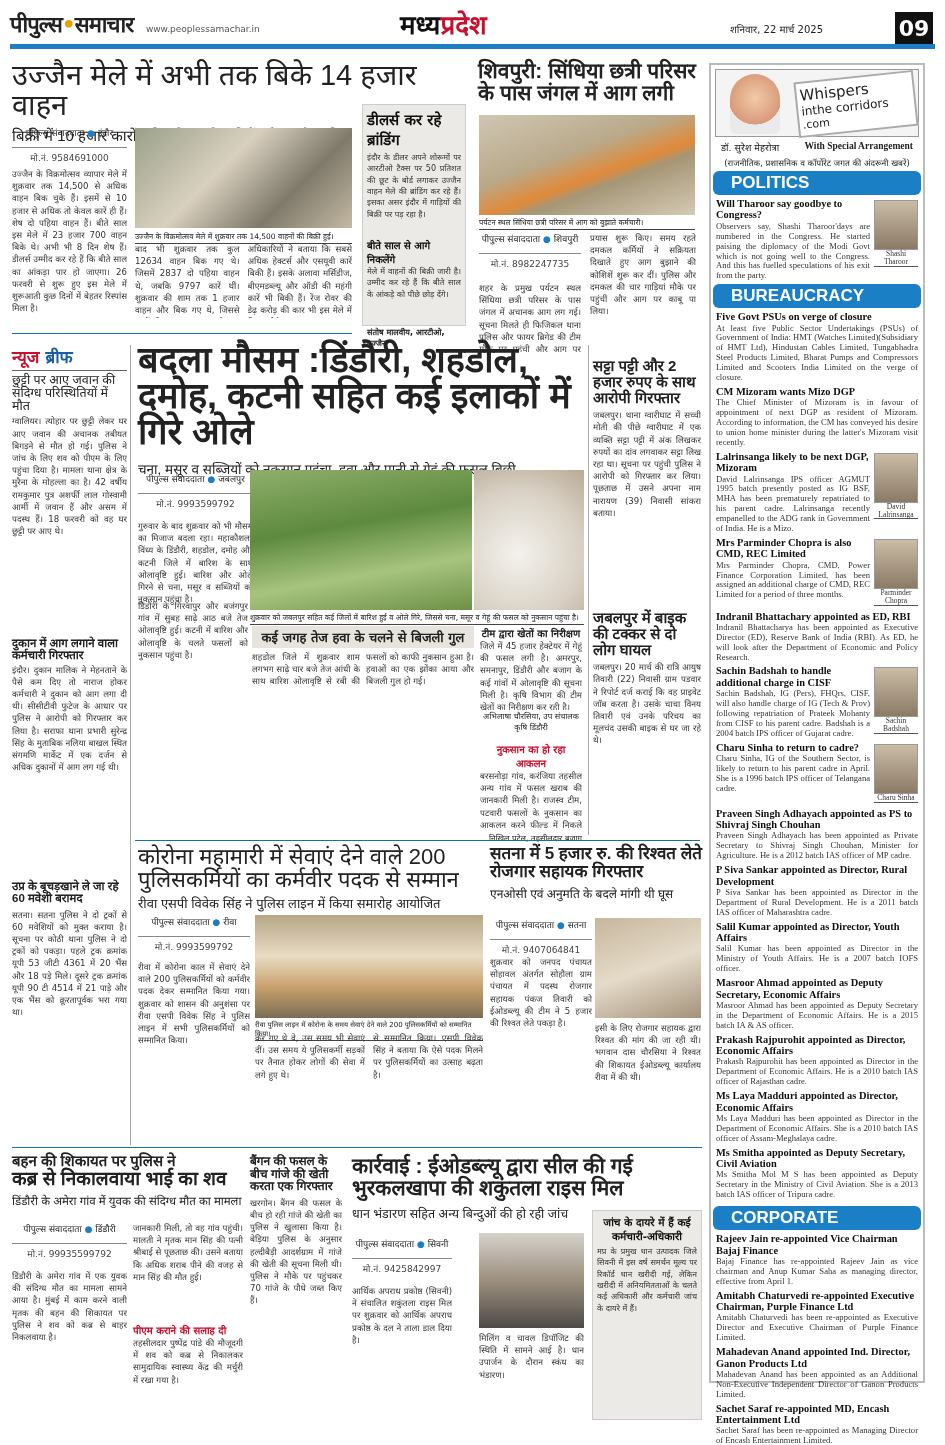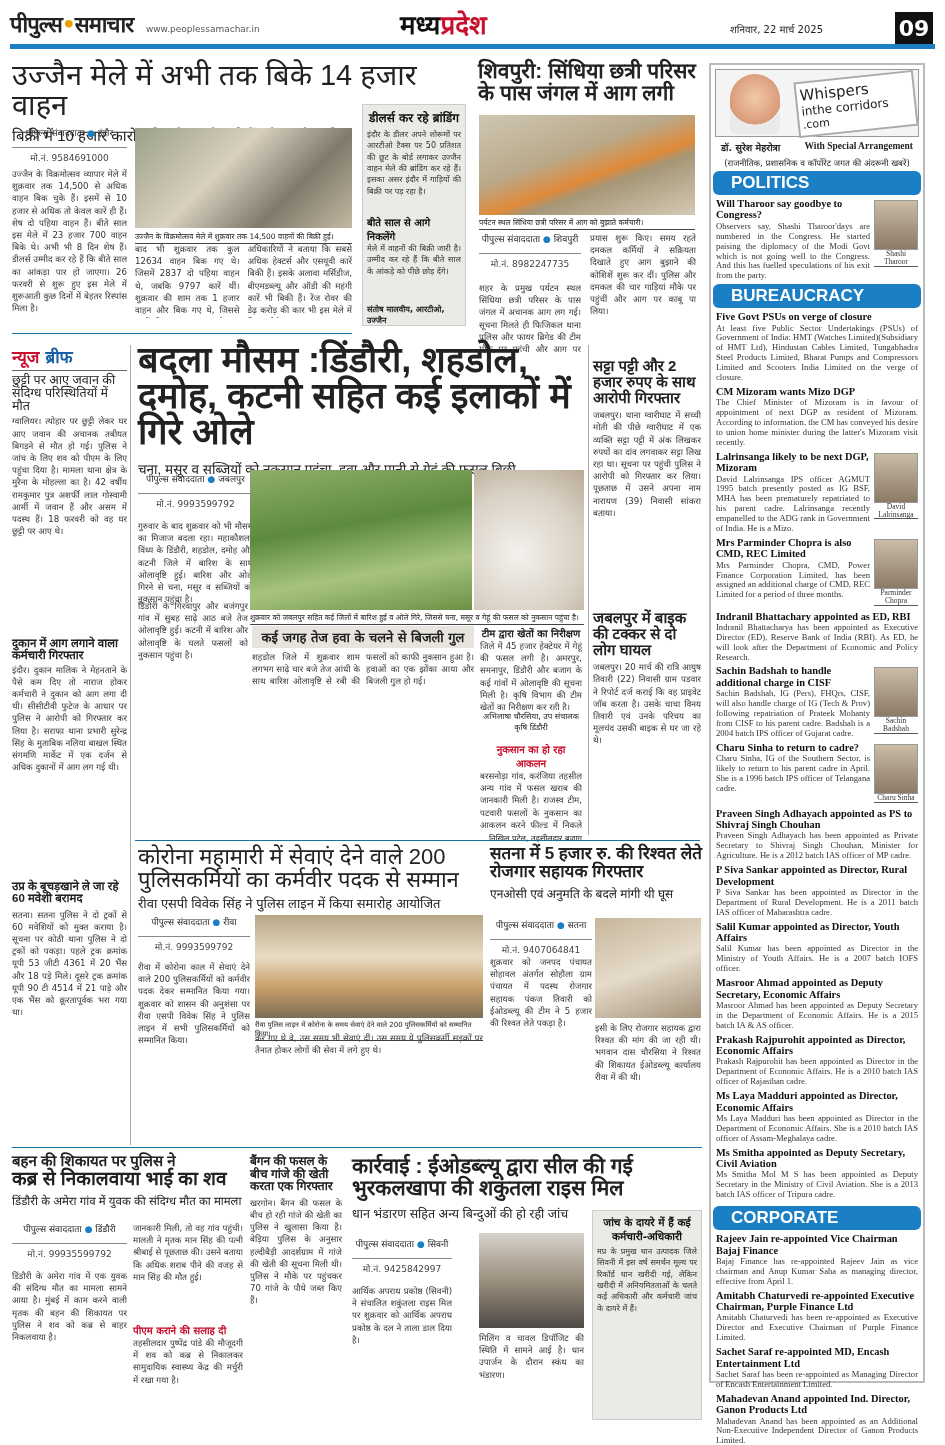--- a/index.html
+++ b/index.html
@@ -64,21 +64,21 @@
   <div class="mob">मो.नं. 9584691000</div>
   <div class="body" style="margin-top:4px;height:150px;overflow:hidden">उज्जैन के विक्रमोत्सव व्यापार मेले में शुक्रवार तक 14,500 से अधिक वाहन बिक चुके हैं। इसमें से 10 हजार से अधिक तो केवल कारें ही हैं। शेष दो पहिया वाहन हैं। बीते साल इस मेले में 23 हजार 700 वाहन बिके थे। अभी भी 8 दिन शेष हैं। डीलर्स उम्मीद कर रहे हैं कि बीते साल का आंकड़ा पार हो जाएगा। 26 फरवरी से शुरू हुए इस मेले में शुरूआती कुछ दिनों में बेहतर रिस्पांस मिला है।</div>
 </div>
 <div class="abs photo" style="left:135px;top:128px;width:217px;height:100px"></div>
 <div class="abs caption" style="left:135px;top:229px;width:217px;font-size:7.5px">उज्जैन के विक्रमोत्सव मेले में शुक्रवार तक 14,500 वाहनों की बिक्री हुई।</div>
 <div class="abs cols" style="left:135px;top:243px;width:217px">
   <div class="body" style="flex:1;height:75px;overflow:hidden">बाद भी शुक्रवार तक कुल 12634 वाहन बिक गए थे। जिसमें 2837 दो पहिया वाहन थे, जबकि 9797 कारें थीं। शुक्रवार की शाम तक 1 हजार वाहन और बिक गए थे, जिससे कारों की संख्या 10,500 के पार हो गई थी।</div>
   <div class="body" style="flex:1;height:75px;overflow:hidden">अधिकारियों ने बताया कि सबसे अधिक हेक्टर्स और एसयूवी कारें बिकी हैं। इसके अलावा मर्सिडीज, बीएमडब्ल्यू और ऑडी की महंगी कारें भी बिकी हैं। रेंज रोवर की डेढ़ करोड़ की कार भी इस मेले में बिक गई है।</div>
 </div>
 <div class="abs sidebar-box" style="left:362px;top:104px;width:104px;height:222px">
-  <div style="font-weight:bold;font-size:12px;text-align:center;color:#111">डीलर्स कर रहे ब्रांडिंग</div>
+  <div style="font-weight:bold;font-size:15px;color:#111">डीलर्स कर रहे ब्रांडिंग</div>
   <div class="body" style="font-size:8px;margin-top:3px;height:82px;overflow:hidden">इंदौर के डीलर अपने शोरूमों पर आरटीओ टैक्स पर 50 प्रतिशत की छूट के बोर्ड लगाकर उज्जैन वाहन मेले की ब्रांडिंग कर रहे हैं। इसका असर इंदौर में गाड़ियों की बिक्री पर पड़ रहा है।</div>
   <div style="font-weight:bold;font-size:10px;margin-top:4px;color:#111">बीते साल से आगे निकलेंगे</div>
   <div class="body" style="font-size:8px;height:60px;overflow:hidden">मेले में वाहनों की बिक्री जारी है। उम्मीद कर रहे हैं कि बीते साल के आंकड़े को पीछे छोड़ देंगे।</div>
   <div style="font-size:8px;font-weight:bold">संतोष मालवीय, आरटीओ, उज्जैन</div>
 </div>
 
 <div class="abs" style="left:478px;top:60px;width:218px">
   <div class="h1 h-bold" style="font-size:21px">शिवपुरी: सिंधिया छत्री परिसर के पास जंगल में आग लगी</div>
 </div>
 <div class="abs photo fire" style="left:479px;top:115px;width:216px;height:100px"></div>
@@ -154,20 +154,21 @@
 </div>
 <div class="abs" style="left:138px;top:915px;width:112px">
   <div class="byline"><span>पीपुल्स संवाददाता</span> <span class="bullet">●</span> <span>रीवा</span></div>
   <div class="mob">मो.नं. 9993599792</div>
   <div class="body" style="margin-top:8px;height:205px;overflow:hidden">रीवा में कोरोना काल में सेवाएं देने वाले 200 पुलिसकर्मियों को कर्मवीर पदक देकर सम्मानित किया गया। शुक्रवार को शासन की अनुशंसा पर रीवा एसपी विवेक सिंह ने पुलिस लाइन में सभी पुलिसकर्मियों को सम्मानित किया।</div>
 </div>
 <div class="abs photo police" style="left:255px;top:915px;width:228px;height:103px"></div>
 <div class="abs caption" style="left:255px;top:1018px;width:228px;font-size:7px">रीवा पुलिस लाइन में कोरोना के समय सेवाएं देने वाले 200 पुलिसकर्मियों को सम्मानित किया।</div>
 <div class="abs cols" style="left:255px;top:1032px;width:228px">
   <div class="body" style="flex:1;height:100px;overflow:hidden">कर गए थे वे, उस समय भी सेवाएं दीं। उस समय ये पुलिसकर्मी सड़कों पर तैनात होकर लोगों की सेवा में लगे हुए थे।</div>
+  <div class="body" style="flex:1;height:100px;overflow:hidden">से सम्मानित किया। एसपी विवेक सिंह ने बताया कि ऐसे पदक मिलने पर पुलिसकर्मियों का उत्साह बढ़ता है।</div>
 </div>
 
 <div class="abs" style="left:490px;top:845px;width:212px">
   <div class="h1 h-bold" style="font-size:17px">सतना में 5 हजार रु. की रिश्वत लेते रोजगार सहायक गिरफ्तार</div>
   <div class="sub" style="font-size:12px;margin-top:4px">एनओसी एवं अनुमति के बदले मांगी थी घूस</div>
 </div>
 <div class="abs" style="left:490px;top:918px;width:102px">
   <div class="byline"><span>पीपुल्स संवाददाता</span> <span class="bullet">●</span> <span>सतना</span></div>
   <div class="mob">मो.नं. 9407064841</div>
   <div class="body" style="height:170px;overflow:hidden">शुक्रवार को जनपद पंचायत सोहावल अंतर्गत सोहौला ग्राम पंचायत में पदस्थ रोजगार सहायक पंकज तिवारी को ईओडब्ल्यू की टीम ने 5 हजार की रिश्वत लेते पकड़ा है।</div>
@@ -217,21 +218,21 @@
 <div class="abs rbox">
   <div style="height:68px;margin:4px;border:1px solid #999;position:relative;background:#f4f4f4">
     <div style="position:absolute;left:14px;top:4px;width:50px;height:60px;border-radius:25px 25px 6px 6px;background:radial-gradient(circle at 50% 40%,#f2c9a8,#d99a78 60%,#eaeaea 61%)"></div>
     <div style="position:absolute;left:80px;top:6px;width:120px;height:56px;border:2px solid #aaa;background:#fff;transform:rotate(-6deg);font-family:'DejaVu Sans',sans-serif;padding:3px">
       <div style="font-size:15px">Whispers</div>
       <div style="font-size:12px">inthe corridors</div>
       <div style="font-size:11px">.com</div>
     </div>
   </div>
   <div style="display:flex;justify-content:space-between;padding:0 10px;font-size:9.5px">
-    <span style="font-weight:bold">डॉ. सुरेश मेहरोत्रा</span>
+    <span style="font-weight:normal">डॉ. सुरेश मेहरोत्रा</span>
     <span style="font-weight:bold;font-family:'Liberation Serif',serif">With Special Arrangement</span>
   </div>
   <div style="font-size:8.5px;text-align:center;margin-top:3px">(राजनीतिक, प्रशासनिक व कॉर्पोरेट जगत की अंदरूनी खबरें)</div>
 
   <div class="hdr">POLITICS</div>
   <div class="item">
     <div class="thumb">
         <div class="img"></div>
         <div class="cap">Shashi Tharoor</div>
       </div>
@@ -320,20 +321,20 @@
   <div class="hdr" style="margin-top:6px">CORPORATE</div>
   <div class="item">
       <h4>Rajeev Jain re-appointed Vice Chairman Bajaj Finance</h4>
       <p>Bajaj Finance has re-appointed Rajeev Jain as vice chairman and Anup Kumar Saha as managing director, effective from April 1.</p>
     </div>
   <div class="item">
       <h4>Amitabh Chaturvedi re-appointed Executive Chairman, Purple Finance Ltd</h4>
       <p>Amitabh Chaturvedi has been re-appointed as Executive Director and Executive Chairman of Purple Finance Limited.</p>
     </div>
   <div class="item">
+      <h4>Mahadevan Anand appointed Ind. Director, Ganon Products Ltd</h4>
+      <p>Mahadevan Anand has been appointed as an Additional Non-Executive Independent Director of Ganon Products Limited.</p>
+    </div>
+  <div class="item">
       <h4>Sachet Saraf re-appointed MD, Encash Entertainment Ltd</h4>
       <p>Sachet Saraf has been re-appointed as Managing Director of Encash Entertainment Limited.</p>
     </div>
-  <div class="item">
-      <h4>Mahadevan Anand appointed Ind. Director, Ganon Products Ltd</h4>
-      <p>Mahadevan Anand has been appointed as an Additional Non-Executive Independent Director of Ganon Products Limited.</p>
-    </div>
 </div>
 
 </body></html>

